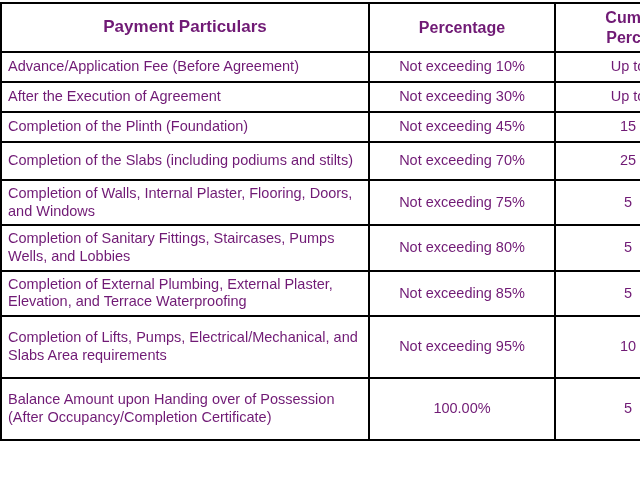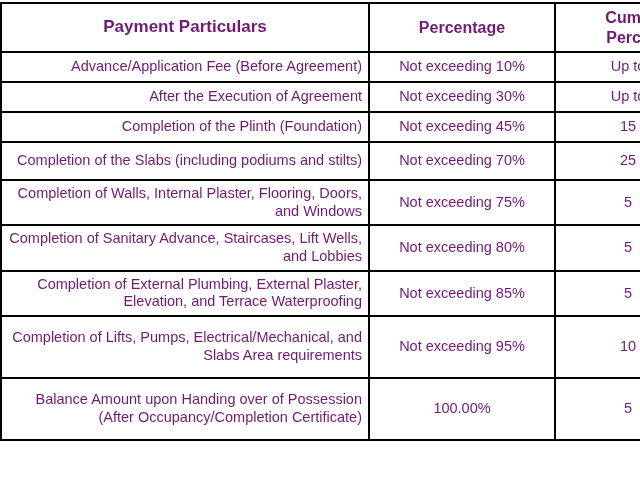--- a/index.html
+++ b/index.html
@@ -48,21 +48,21 @@
     font-weight: bold;
     font-size: 16px;
     padding-top: 10px;
     padding-bottom: 10px;
   }
   thead th.h1 { font-size: 17px; }
   thead th.h2 { font-size: 16px; border-radius: 17px; }
   thead th.h3 { font-size: 16px; }
 
   tbody td.particulars {
-    text-align: right;
+    text-align: left;
     border-radius: 8px;
   }
   
   tbody tr td { height: 30px; }
   tbody tr.tall td { height: 38px; }
   tbody tr.taller td { height: 62px; }
 </style>
 </head>
 <body>
 
@@ -103,21 +103,21 @@
         <td class="particulars">Completion of the Slabs (including podiums and stilts)</td>
         <td>Not exceeding 70%</td>
         <td>25</td>
       </tr>
       <tr class="tall">
         <td class="particulars">Completion of Walls, Internal Plaster, Flooring, Doors, and Windows</td>
         <td>Not exceeding 75%</td>
         <td>5</td>
       </tr>
       <tr class="tall">
-        <td class="particulars">Completion of Sanitary Advance, Staircases, Lift Wells, and Lobbies</td>
+        <td class="particulars">Completion of Sanitary Fittings, Staircases, Pumps Wells, and Lobbies</td>
         <td>Not exceeding 80%</td>
         <td>5</td>
       </tr>
       <tr class="tall">
         <td class="particulars">Completion of External Plumbing, External Plaster, Elevation, and Terrace Waterproofing</td>
         <td>Not exceeding 85%</td>
         <td>5</td>
       </tr>
       <tr class="taller">
         <td class="particulars">Completion of Lifts, Pumps, Electrical/Mechanical, and Slabs Area requirements</td>

